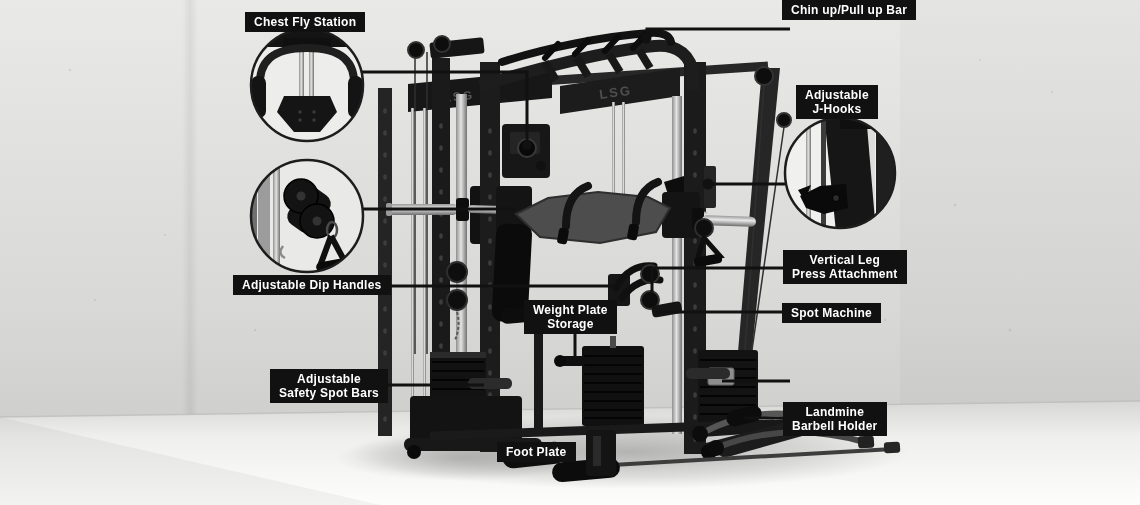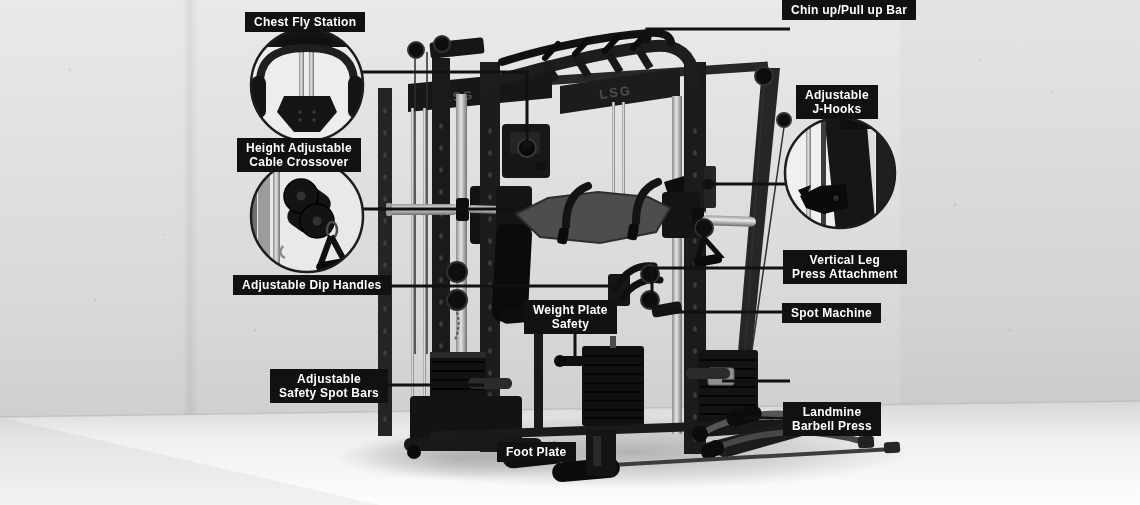--- a/index.html
+++ b/index.html
@@ -302,29 +302,27 @@
       <path d="M800,196 L820,186 L846,184 L848,208 L824,214 L806,208 Z" fill="#0a0a0a"></path>
       <polygon points="798,190 811,185 805,201" fill="#0a0a0a"></polygon>
       <circle cx="836" cy="198" r="3.5" fill="#2c2c2c" stroke="#000" stroke-width="1"></circle>
     </g>
     <circle cx="840" cy="173" r="55" fill="none" stroke="#1d1d1d" stroke-width="2.5"></circle>
   </g>
 </svg>
 
 <div class="tag" style="left:245px;top:12px">Chest Fly Station</div>
 <div class="tag" style="left:782px;top:0">Chin up/Pull up Bar</div>
-<div class="tag" style="left:237px;top:138px">Height Adjustable
-Cable Crossover</div>
 <div class="tag" style="left:796px;top:85px">Adjustable
 J-Hooks</div>
 <div class="tag" style="left:233px;top:275px">Adjustable Dip Handles</div>
 <div class="tag" style="left:783px;top:250px">Vertical Leg
 Press Attachment</div>
 <div class="tag" style="left:782px;top:303px">Spot Machine</div>
 <div class="tag" style="left:524px;top:300px">Weight Plate
-Safety</div>
+Storage</div>
 <div class="tag" style="left:270px;top:369px">Adjustable
 Safety Spot Bars</div>
 <div class="tag" style="left:497px;top:442px">Foot Plate</div>
 <div class="tag" style="left:783px;top:402px">Landmine
-Barbell Press</div>
+Barbell Holder</div>
 
 </div>
 
 </body></html>

